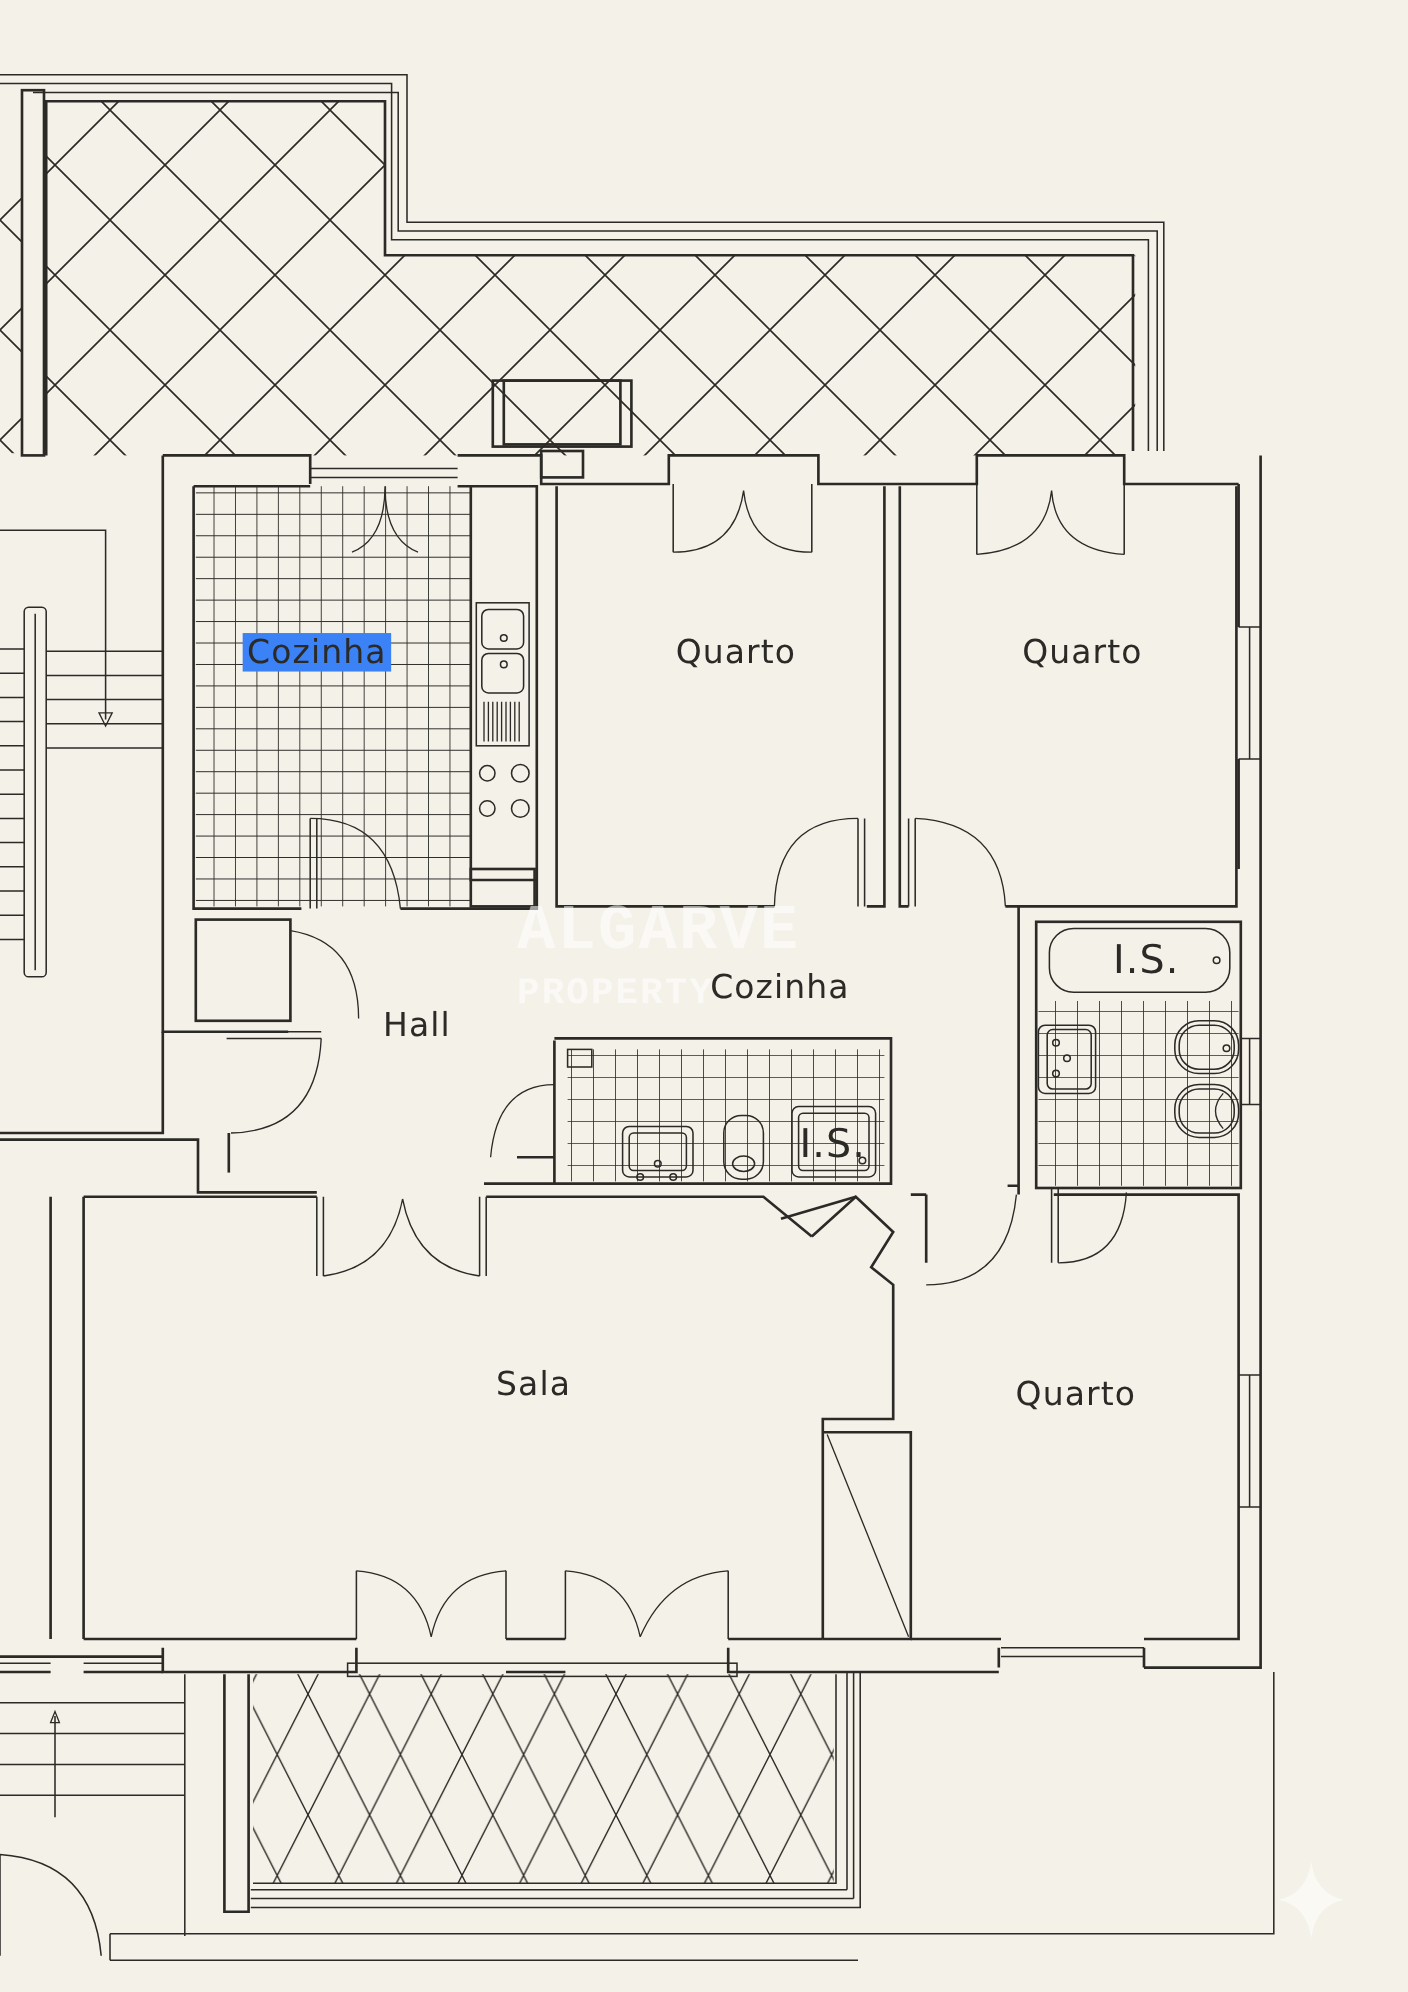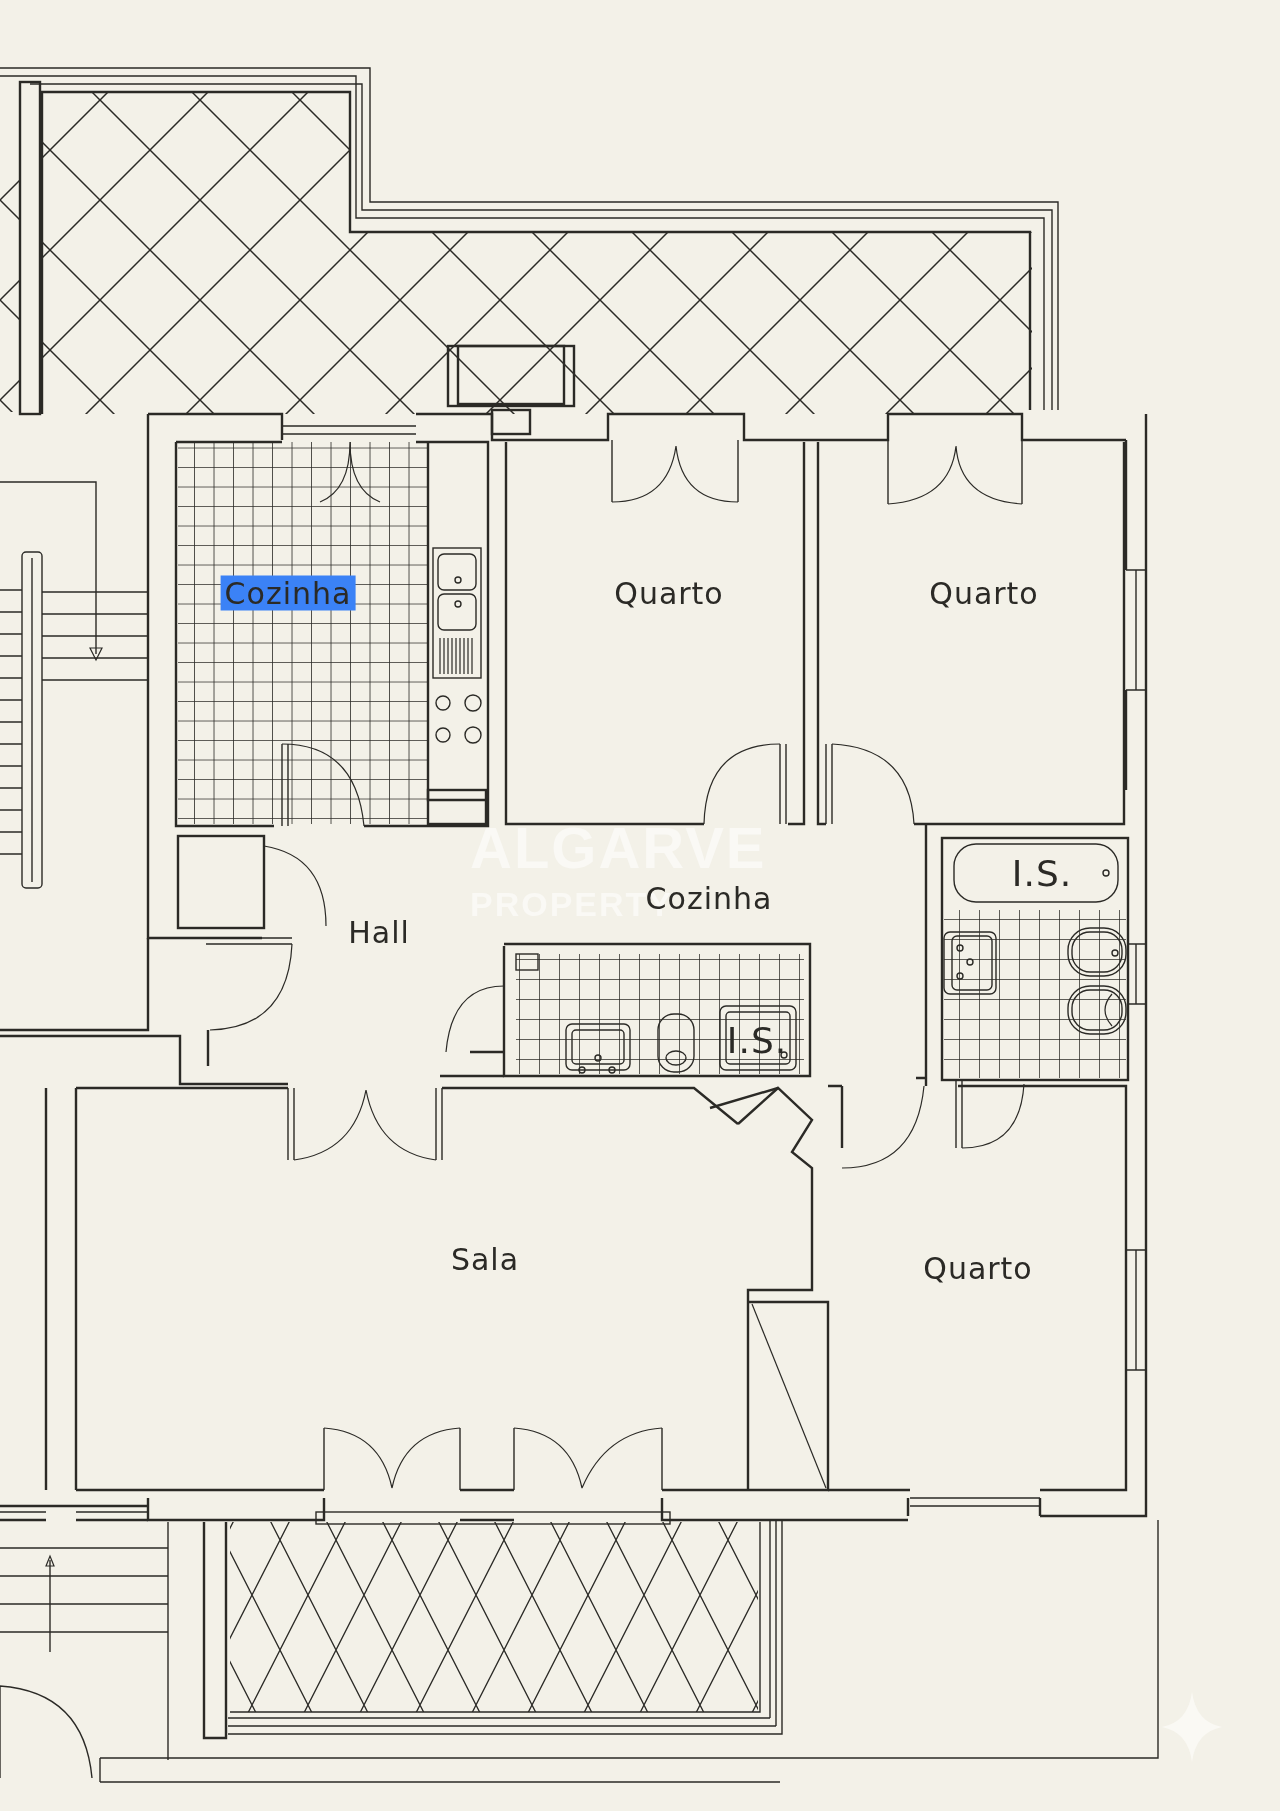--- a/index.html
+++ b/index.html
@@ -4,21 +4,21 @@
 <style>
   html, body { margin:0; padding:0; background:#f3f1e8; }
   body { width:1280px; height:1811px; position:relative; overflow:hidden; font-family:"DejaVu Sans", sans-serif; }
   #plan { position:absolute; left:0; top:0; width:1280px; height:1811px; }
   .w { fill:none; stroke:#2b2a26; stroke-width:2.4; }
   .t { fill:none; stroke:#2b2a26; stroke-width:1.4; }
   .h { fill:none; stroke:#2b2a26; stroke-width:1.2; }
   .label { position:absolute; color:#2b2a26; font-family:"DejaVu Sans", sans-serif; font-size:30px; letter-spacing:1px; white-space:nowrap; transform:translate(-50%,-50%); background:#3b82f6; padding:0 4px; }
   .label.nobg { background:transparent; }
   .small { font-size:36px; }
-  .wm { position:absolute; left:470px; top:820px; font-family:Liberation Sans, sans-serif; font-weight:bold; color:rgba(255,255,255,0.55); font-size:58px; letter-spacing:2px; line-height:56px; pointer-events:none; }
+  .wm { position:absolute; left:470px; top:820px; font-family:Liberation Mono, monospace; font-weight:bold; color:rgba(255,255,255,0.55); font-size:58px; letter-spacing:2px; line-height:56px; pointer-events:none; }
   .wm .sub { font-size:34px; display:block; }
   .sparkle { position:absolute; left:1162px; top:1692px; width:60px; height:70px; }
 </style>
 </head>
 <body>
 
 <svg id="plan" viewBox="0 0 1280 1811" xmlns="http://www.w3.org/2000/svg">
   <defs>
     <pattern id="diag" patternUnits="userSpaceOnUse" width="100" height="100">
       <path d="M0 0 L100 100 M100 0 L0 100" stroke="#2b2a26" stroke-width="1.5" fill="none"></path>

